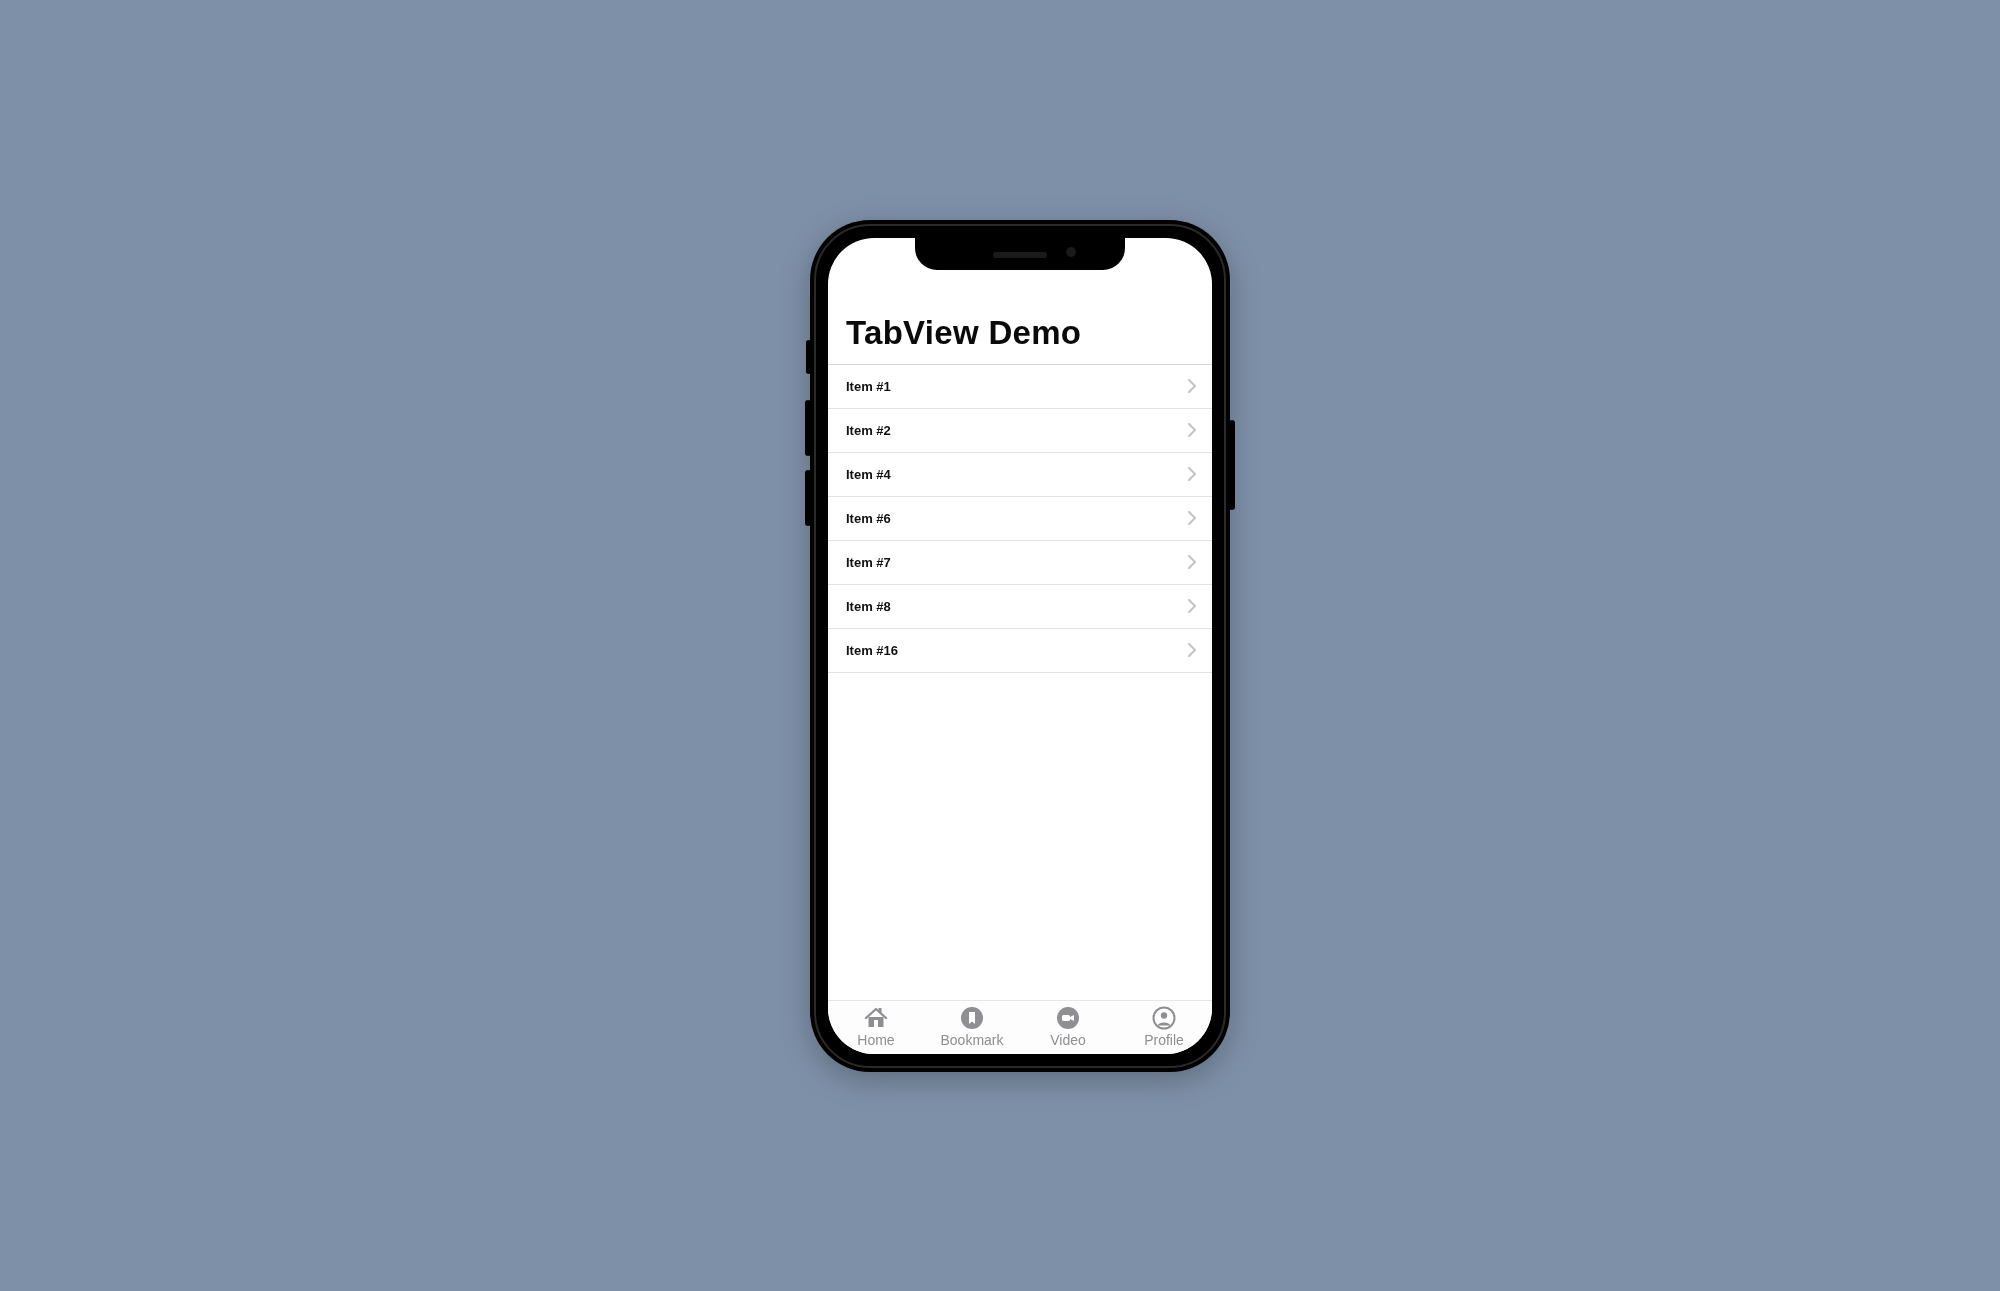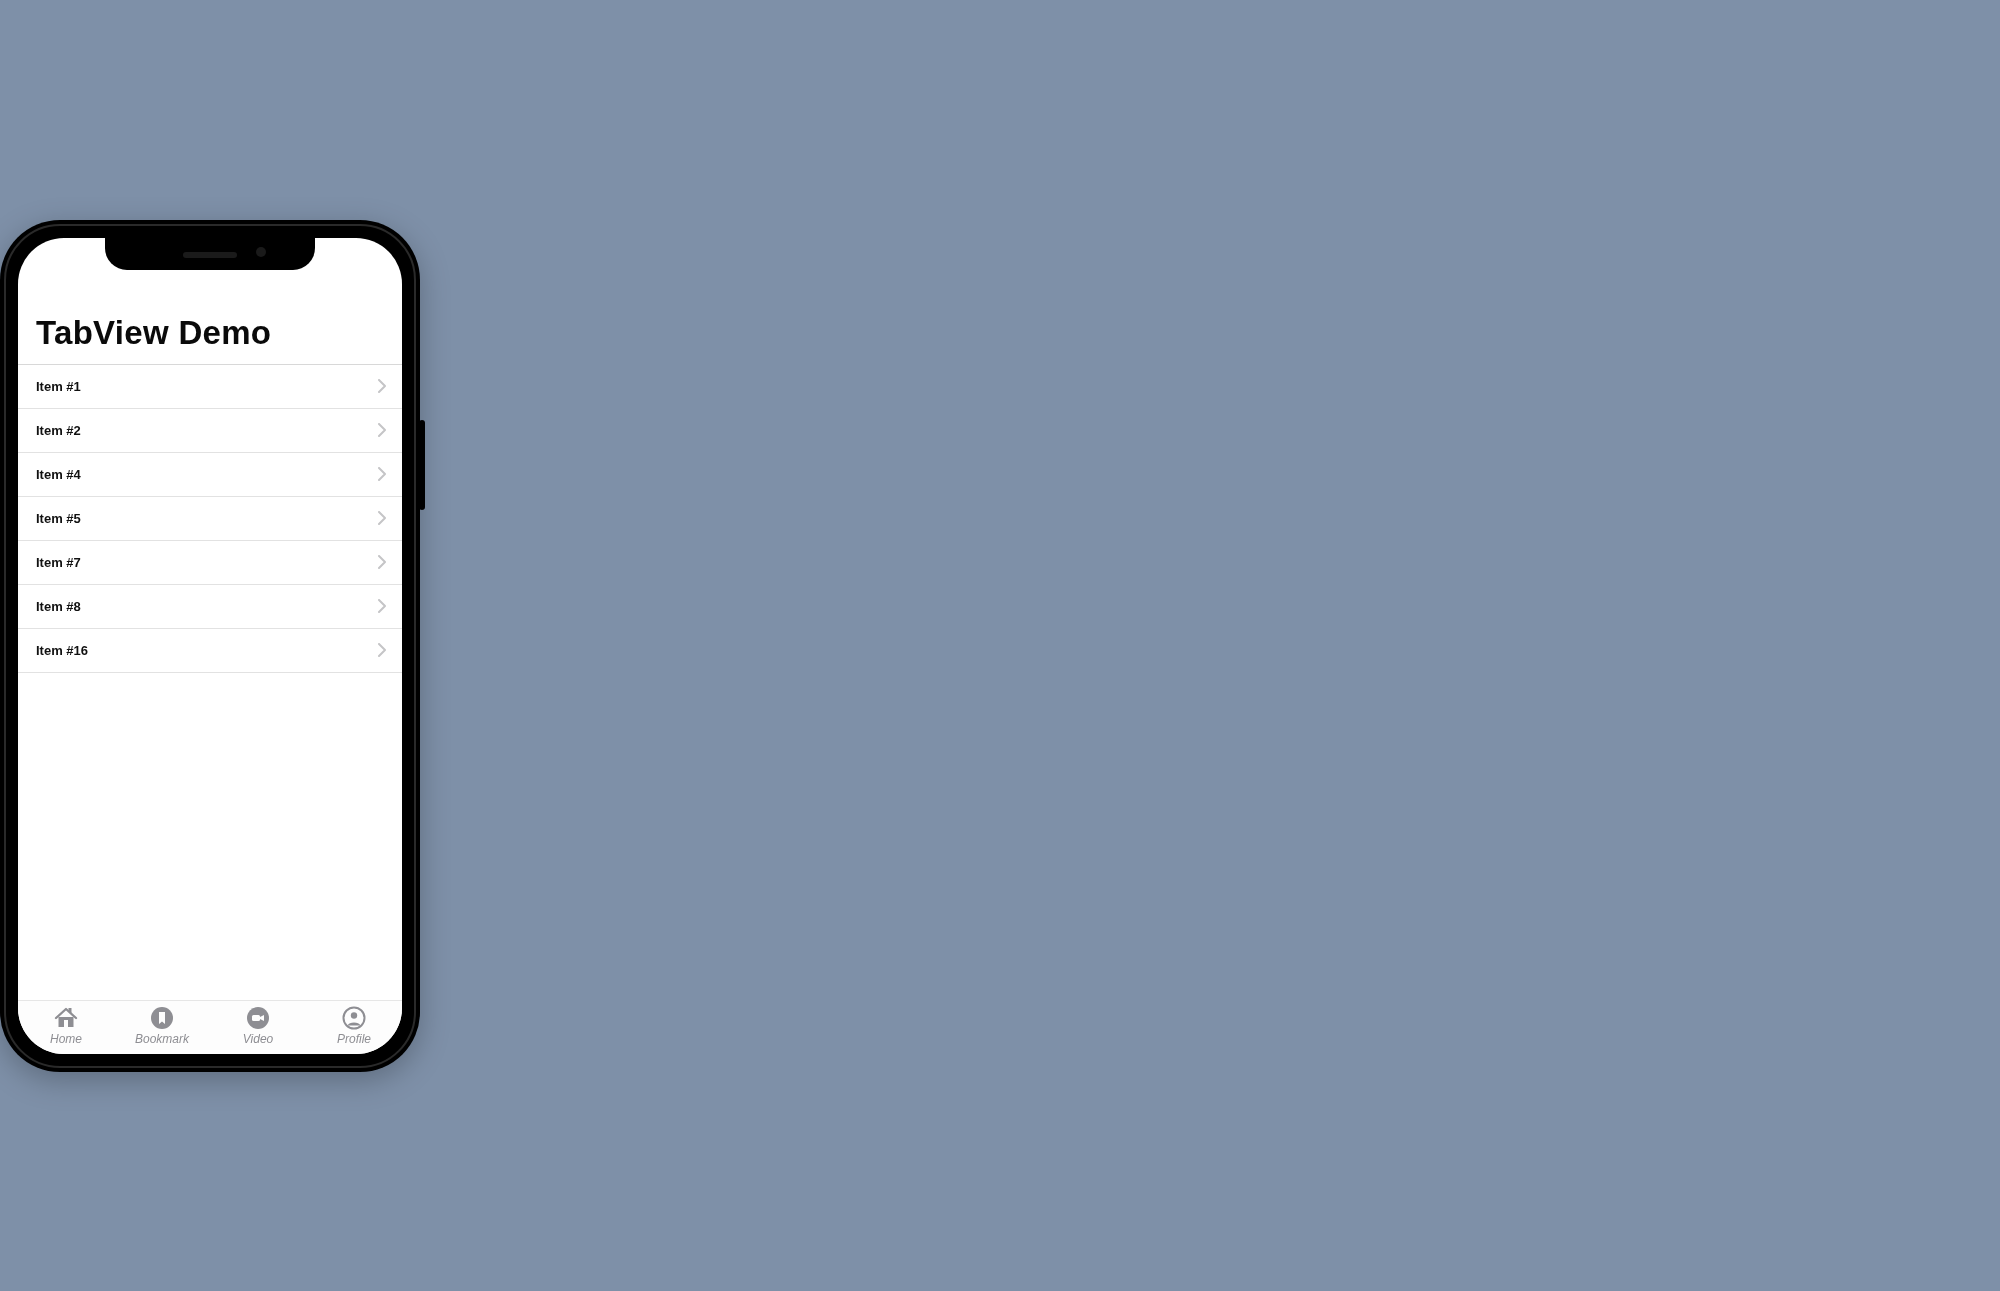--- a/index.html
+++ b/index.html
@@ -4,21 +4,21 @@
 <style>
   * { box-sizing: border-box; margin: 0; padding: 0; }
   html, body {
     width: 100%; height: 100%;
     background: #7e90a8;
     font-family: -apple-system, BlinkMacSystemFont, "Helvetica Neue", Arial, sans-serif;
     -webkit-font-smoothing: antialiased;
   }
   .stage {
     width: 100%; height: 100%;
-    display: flex; align-items: center; 
+    display: flex; align-items: center; justify-content: center; padding-left: 40px;
   }
   
   .phone {
     position: relative;
     width: 420px;
     height: 852px;
     background: #000;
     border-radius: 60px;
     box-shadow: 0 8px 30px rgba(0,0,0,.25);
   }
@@ -106,24 +106,23 @@
   }
   .tab{
     flex:1;
     display:flex; flex-direction:column; align-items:center;
     gap:2px;
     color:#8e8e93;
     cursor:pointer;
   }
   .tab .ico svg{ display:block; }
   .tab-label{
-    font-size:12px;
+    font-size:14px;
     font-weight:500;
     color:#8e8e93;
-    font-style:italic;
   }
 </style>
 </head>
 <body>
 
 <div class="stage">
   <div class="phone">
     <div class="btn-side btn-mute"></div>
     <div class="btn-side btn-volup"></div>
     <div class="btn-side btn-voldn"></div>
@@ -162,21 +161,21 @@
             <span class="row-label">Item #4</span>
             <span class="chev">
               <svg width="8" height="14" viewBox="0 0 8 14">
                   <path d="M1 1l6 6-6 6" fill="none" stroke="#c5c5c7" stroke-width="2" stroke-linecap="round" stroke-linejoin="round"></path>
                 </svg>
             </span>
           </div>
 
 
           <div class="row">
-            <span class="row-label">Item #5</span>
+            <span class="row-label">Item #6</span>
             <span class="chev">
               <svg width="8" height="14" viewBox="0 0 8 14">
                   <path d="M1 1l6 6-6 6" fill="none" stroke="#c5c5c7" stroke-width="2" stroke-linecap="round" stroke-linejoin="round"></path>
                 </svg>
             </span>
           </div>
 
           <div class="row">
             <span class="row-label">Item #7</span>
             <span class="chev">

